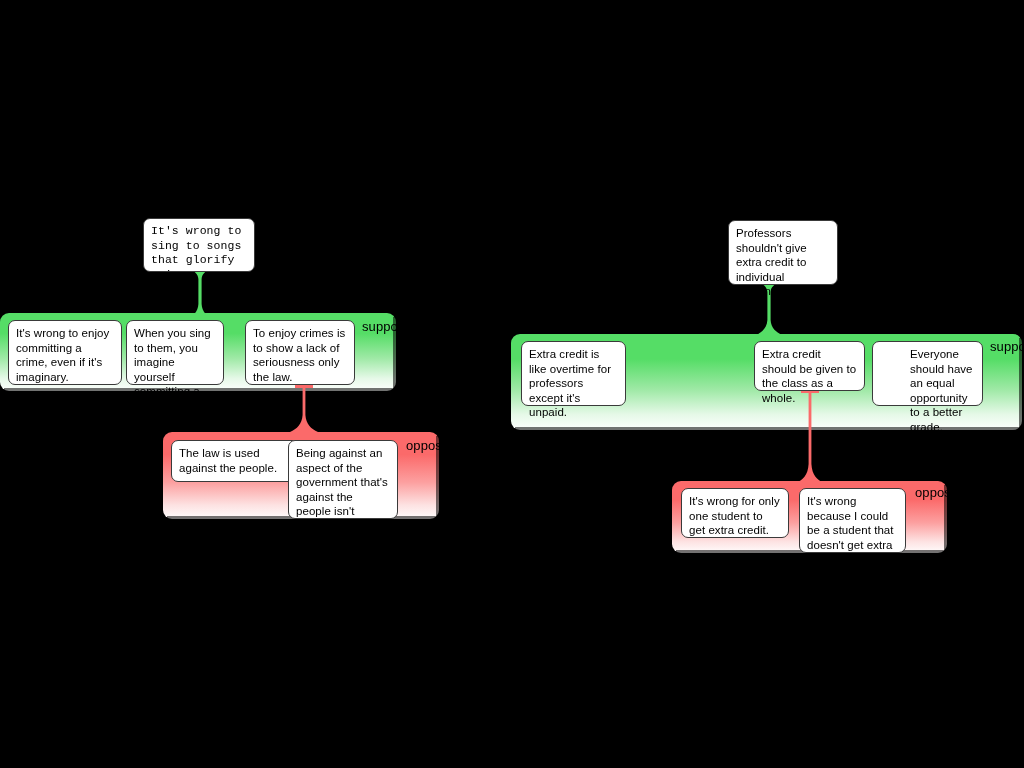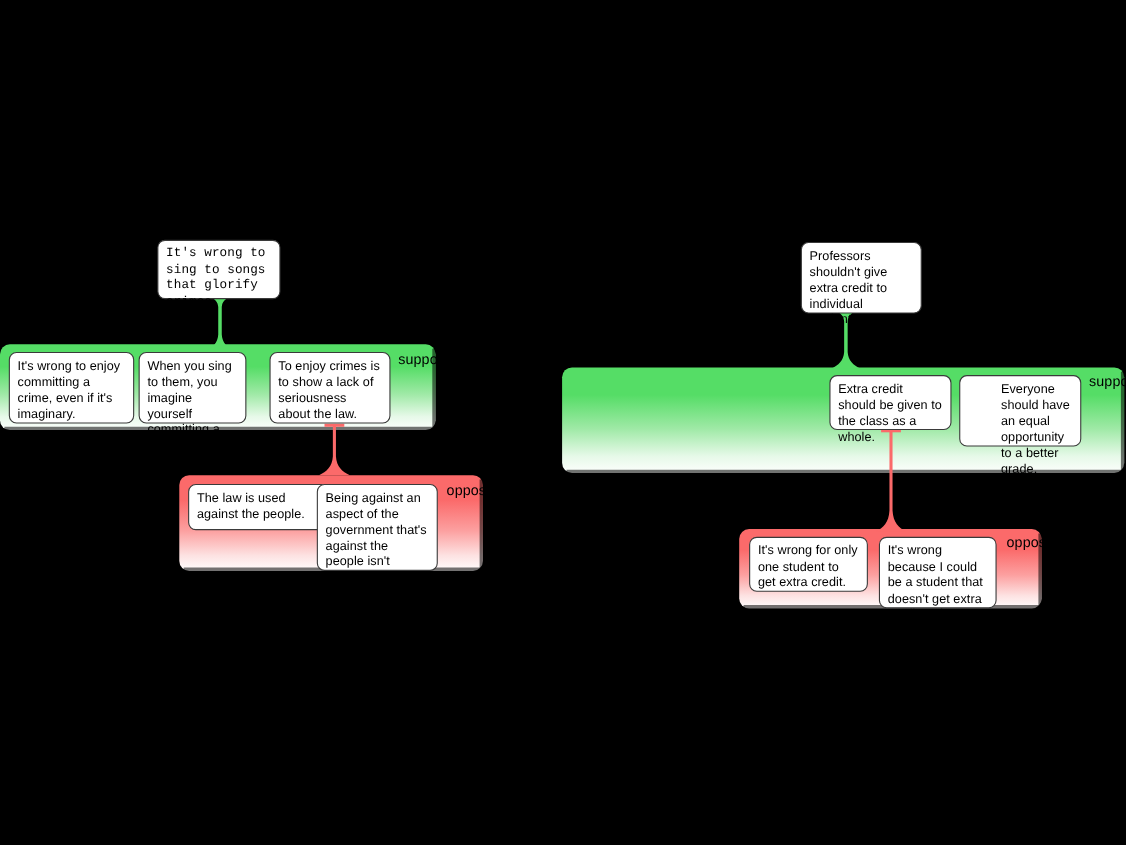--- a/index.html
+++ b/index.html
@@ -104,21 +104,21 @@
 
   <div class="panel support" style="left:0px; top:313px; width:396px; height:78px;">
     <div class="panel-bg"></div>
     <div class="panel-edge-r"></div>
     <div class="panel-edge-b"></div>
   </div>
   <div class="panel-label" style="left:362px; top:322px;">support</div>
 
   <div class="node" style="left:8px; top:320px; width:114px; height:65px;">It's wrong to enjoy committing a crime, even if it's imaginary.</div>
   <div class="node" style="left:126px; top:320px; width:98px; height:65px;">When you sing to them, you imagine yourself committing a crime.</div>
-  <div class="node" style="left:245px; top:320px; width:110px; height:65px;">To enjoy crimes is to show a lack of seriousness about the law.</div>
+  <div class="node" style="left:245px; top:320px; width:110px; height:65px;">To enjoy crimes is to show a lack of seriousness only the law.</div>
 
   <div class="connector" style="left:289px; top:385px;">
     <svg width="30" height="48" viewBox="0 0 30 48">
       <rect x="6" y="0" width="18" height="3" fill="#fb6a6a"></rect>
       <path d="M13.6,2 L16.4,2 L16.4,30 C17,39 22,44 29,47 L1,47 C8,44 13,39 13.6,30 Z" fill="#fb6a6a"></path>
     </svg>
   </div>
 
   <div class="panel oppose" style="left:163px; top:432px; width:276px; height:87px;">
     <div class="panel-bg"></div>
@@ -138,20 +138,21 @@
     </svg>
   </div>
 
   <div class="panel support" style="left:511px; top:334px; width:511px; height:96px;">
     <div class="panel-bg"></div>
     <div class="panel-edge-r"></div>
     <div class="panel-edge-b"></div>
   </div>
   <div class="panel-label" style="left:990px; top:342px;">support</div>
 
+  <div class="node" style="left:521px; top:341px; width:105px; height:65px;">Extra credit is like overtime for professors except it's unpaid.</div>
   <div class="node" style="left:754px; top:341px; width:111px; height:50px;">Extra credit should be given to the class as a whole.</div>
   <div class="node" style="left:872px; top:341px; width:111px; height:65px;padding-left:37px;">Everyone should have an equal opportunity to a better grade.</div>
 
   <div class="connector" style="left:795px; top:390px;">
     <svg width="30" height="94" viewBox="0 0 30 94">
       <rect x="6" y="0" width="18" height="3" fill="#fb6a6a"></rect>
       <path d="M13.6,2 L16.4,2 L16.4,74 C17,85 22,90 29,93 L1,93 C8,90 13,85 13.6,74 Z" fill="#fb6a6a"></path>
     </svg>
   </div>
 

